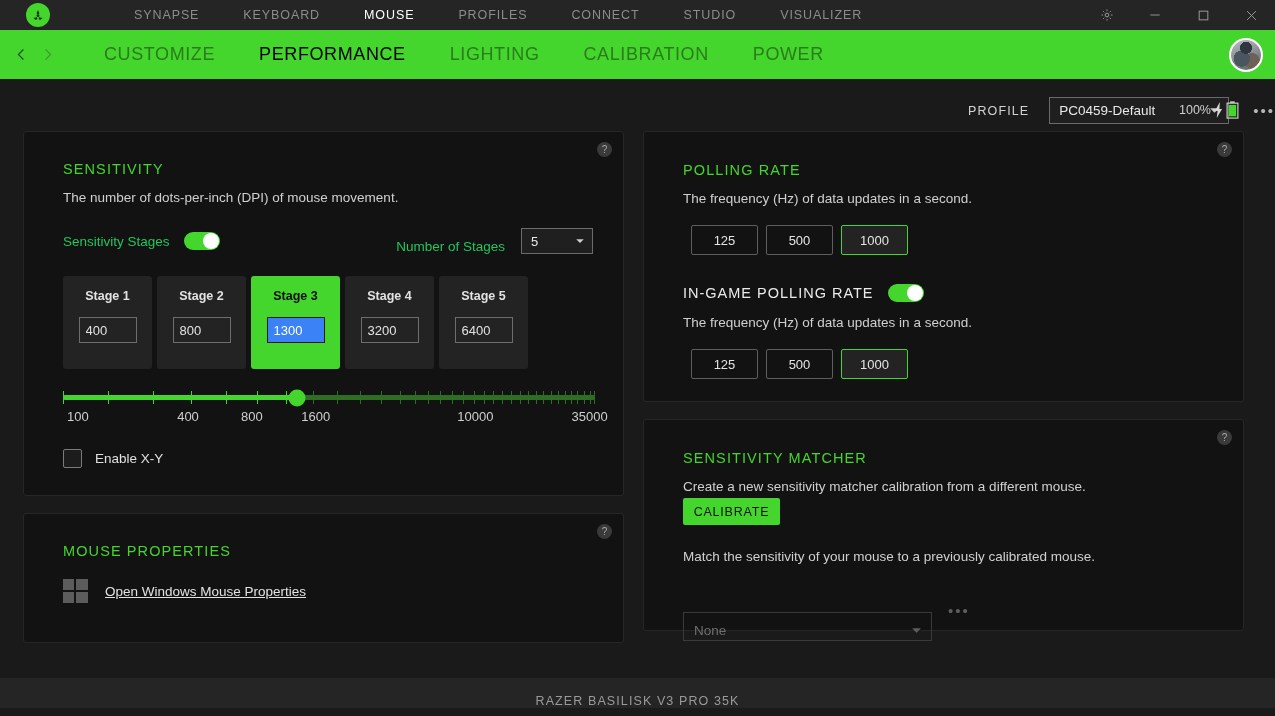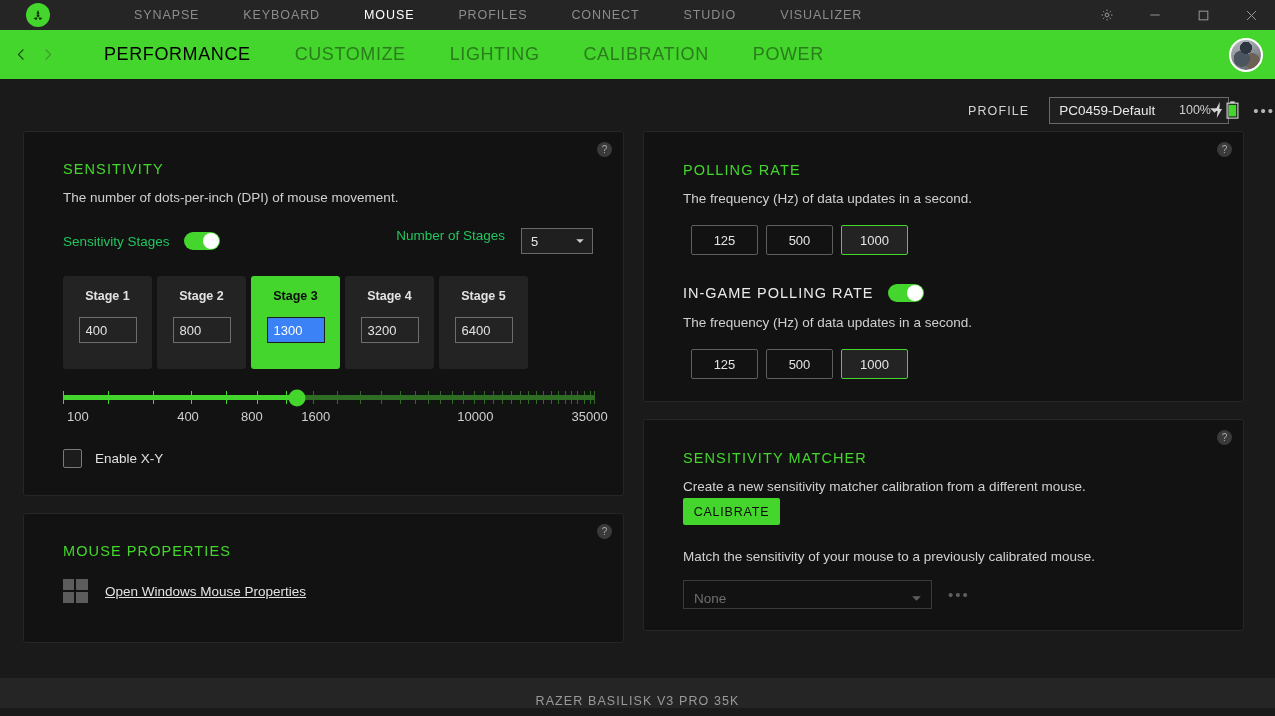--- a/index.html
+++ b/index.html
@@ -144,21 +144,21 @@
   }
   .row-label { font-size: 13.5px; color: #22c55e; }
   .toggle {
     width: 36px; height: 18px; border-radius: 9px; background: #44d62c;
     position: relative; margin-left: 14px; cursor: pointer;
   }
   .toggle .knob {
     position: absolute; right: 1px; top: 1px;
     width: 16px; height: 16px; border-radius: 50%; background: #ffffff;
   }
-  .stage-count-wrap { margin-left: auto; display: flex; align-items: flex-start; }
+  .stage-count-wrap { margin-left: auto; display: flex; align-items: flex-end; }
   .num-select {
     width: 72px; height: 26px; border: 1px solid #6a6a6a; background: #1f1f1f;
     margin-left: 16px; display: flex; align-items: center; justify-content: space-between;
     padding: 0 7px 0 9px; cursor: pointer;
   }
   .num-select .val { font-size: 13px; color: #e8e8e8; }
 
   .stages { display: flex; gap: 5px; margin-top: 22px; }
   .stage {
     width: 89px; height: 93px; background: #232323; border-radius: 3px;
@@ -232,21 +232,21 @@
   .calibrate {
     margin-top: 4px; width: 97px; height: 27px; background: #44d62c;
     border: none; border-radius: 2px; color: #0f0f0f; font-size: 12.5px;
     letter-spacing: 0.8px; cursor: pointer;
     font-family: "Liberation Sans", sans-serif;
   }
   .matcher-row { display: flex; align-items: center; margin-top: 16px; }
   .matcher-select {
     width: 249px; height: 29px; border: 1px solid #3a3a3a; background: transparent;
     display: flex; align-items: center; justify-content: space-between;
-    padding: 8px 9px 0 10px; cursor: pointer;
+    padding: 8px 9px 0 10px; cursor: pointer; margin-top: 32px;
   }
   .matcher-select .val { font-size: 13.5px; color: #6e6e6e; }
   .matcher-row .dots { margin-left: 16px; color: #5e5e5e; }
 
   
   .footer {
     position: absolute; left: 0; right: 0; bottom: 8px; height: 30px;
     background: #252525;
     display: flex; align-items: flex-end; justify-content: center;
   }
@@ -303,22 +303,22 @@
     <svg width="15" height="17" viewBox="0 0 24 24" fill="none" stroke="#0d4a04" stroke-width="1.7">
         <path d="M15 4 7 12l8 8"></path>
       </svg>
   </div>
   <div class="arrow-btn">
     <svg width="15" height="17" viewBox="0 0 24 24" fill="none" stroke="#3e9a2c" stroke-width="1.7">
         <path d="M9 4l8 8-8 8"></path>
       </svg>
   </div>
   <div class="subnav-items">
+    <div class="subnav-item">CUSTOMIZE</div>
     <div class="subnav-item active">PERFORMANCE</div>
-    <div class="subnav-item">CUSTOMIZE</div>
     <div class="subnav-item">LIGHTING</div>
     <div class="subnav-item">CALIBRATION</div>
     <div class="subnav-item">POWER</div>
   </div>
   <div class="avatar">
     <div class="av-img"></div>
   </div>
 </div>
 
 <div class="content">

